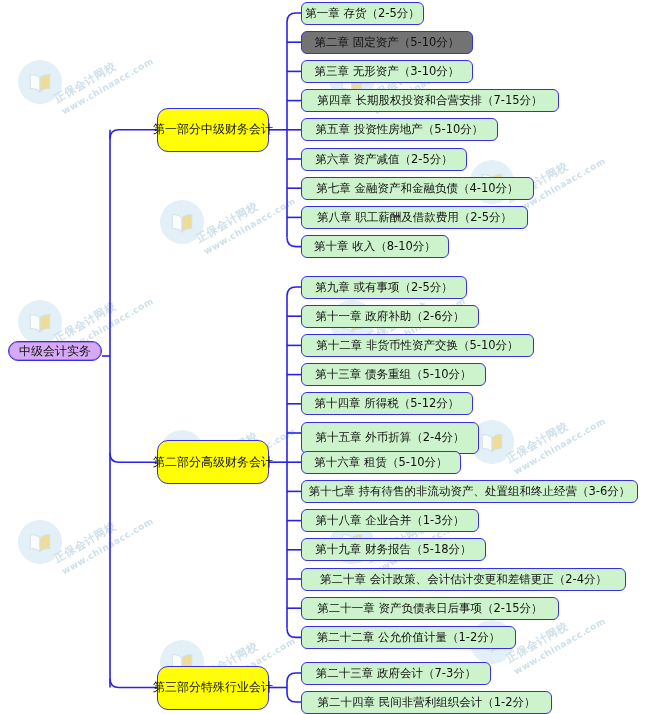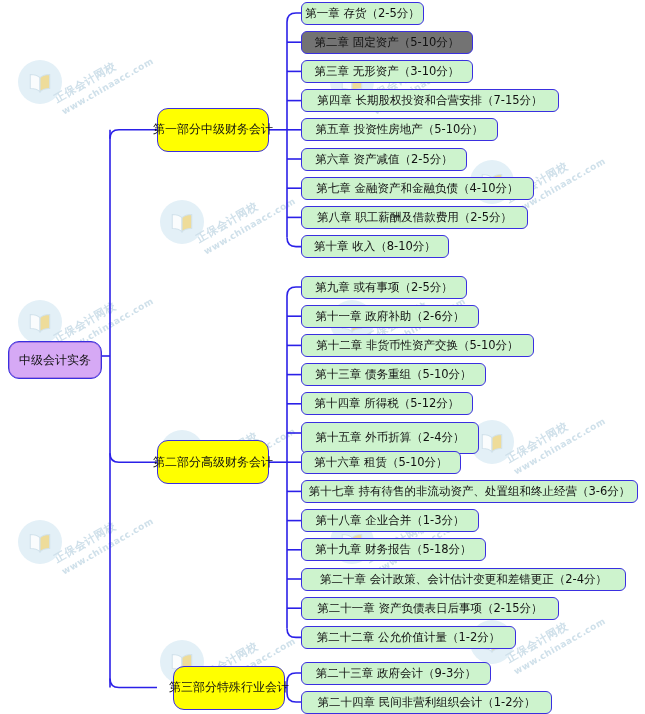--- a/index.html
+++ b/index.html
@@ -209,21 +209,21 @@
       <path d="M287 549.8 H301"></path>
       <path d="M287 579 H301"></path>
       <path d="M287 608.2 H301"></path>
       <path d="M287 628.4 Q287 637.4 296 637.4 H301"></path>
       <path d="M269 687.5 H287"></path>
       <path d="M287 682 V693"></path>
       <path d="M287 682 Q287 673 296 673 H301"></path>
       <path d="M287 693 Q287 702 296 702 H301"></path>
     </svg>
   <div id="nodes">
-      <div class="node node-root" style="left: 8px; top: 341px; width: 94px; height: 38px; background: rgb(214, 169, 245);">
+      <div class="node node-root" style="left: 8px; top: 341px; width: 94px; height: 20px; background: rgb(214, 169, 245);">
         <span>中级会计实务</span>
       </div>
       <div class="node node-branch" style="left: 157px; top: 107.8px; width: 112px; height: 44px; background: rgb(255, 255, 0);">
         <span>第一部分</span>
         <span>中级财务会计</span>
       </div>
       <div class="node node-leaf" style="left: 301px; top: 1.5px; width: 123px; height: 23px; background: rgb(205, 243, 205);">
         <span>第一章 存货（2-5分）</span>
       </div>
       <div class="node node-leaf" style="left: 301px; top: 30.7px; width: 172px; height: 23px; background: #737373;">
@@ -286,24 +286,24 @@
       </div>
       <div class="node node-leaf" style="left: 301px; top: 567.5px; width: 325px; height: 23px; background: rgb(205, 243, 205);">
         <span>第二十章 会计政策、会计估计变更和差错更正（2-4分）</span>
       </div>
       <div class="node node-leaf" style="left: 301px; top: 596.7px; width: 258px; height: 23px; background: rgb(205, 243, 205);">
         <span>第二十一章 资产负债表日后事项（2-15分）</span>
       </div>
       <div class="node node-leaf" style="left: 301px; top: 625.9px; width: 215px; height: 23px; background: rgb(205, 243, 205);">
         <span>第二十二章 公允价值计量（1-2分）</span>
       </div>
-      <div class="node node-branch" style="left: 157px; top: 665.5px; width: 112px; height: 44px; background: rgb(255, 255, 0); margin-left: 16px;">
+      <div class="node node-branch" style="left: 157px; top: 665.5px; width: 112px; height: 44px; background: rgb(255, 255, 0);">
         <span>第三部分</span>
         <span>特殊行业会计</span>
       </div>
       <div class="node node-leaf" style="left: 301px; top: 661.5px; width: 190px; height: 23px; background: rgb(205, 243, 205);">
-        <span>第二十三章 政府会计（9-3分）</span>
+        <span>第二十三章 政府会计（7-3分）</span>
       </div>
       <div class="node node-leaf" style="left: 301px; top: 690.5px; width: 251px; height: 23px; background: rgb(205, 243, 205);">
         <span>第二十四章 民间非营利组织会计（1-2分）</span>
       </div>
     </div>
 </div>
 
 </body></html>

